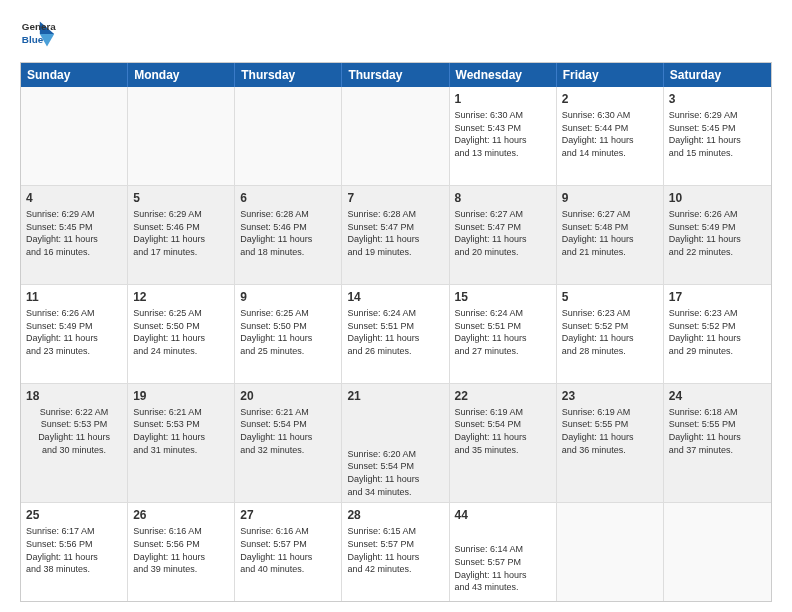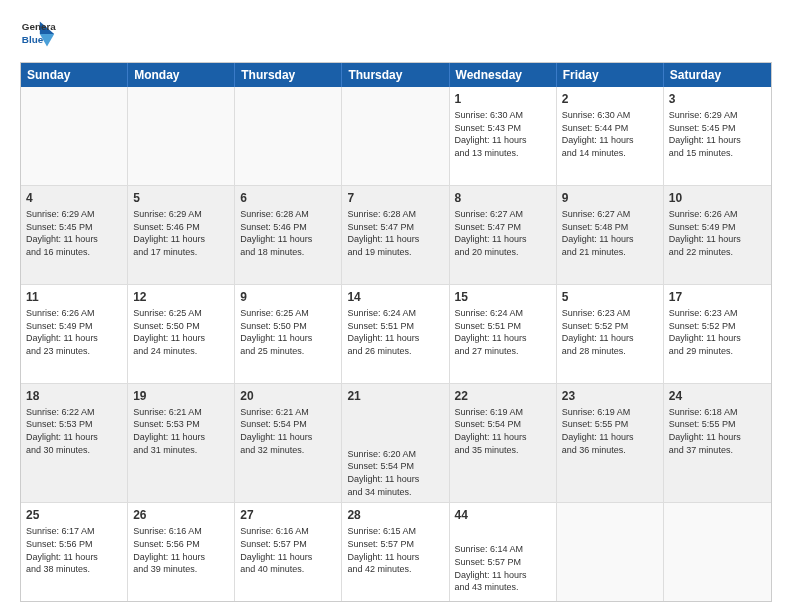--- a/index.html
+++ b/index.html
@@ -260,21 +260,21 @@
             <span class="day-num">17</span>
             <div class="cell-info" style="white-space: pre-line;">Sunrise: 6:23 AM
 Sunset: 5:52 PM
 Daylight: 11 hours
 and 29 minutes.</div>
           </div>
         </div>
         <div class="cal-row">
           <div class="cal-cell shaded">
             <span class="day-num">18</span>
-            <div class="cell-info" style="white-space: pre-line;">Sunrise: 6:22 AM
+            <div class="cell-info" style="white-space: pre-line; text-align: center;">Sunrise: 6:22 AM
 Sunset: 5:53 PM
 Daylight: 11 hours
 and 30 minutes.</div>
           </div>
           <div class="cal-cell shaded">
             <span class="day-num">19</span>
             <div class="cell-info" style="white-space: pre-line;">Sunrise: 6:21 AM
 Sunset: 5:53 PM
 Daylight: 11 hours
 and 31 minutes.</div>

